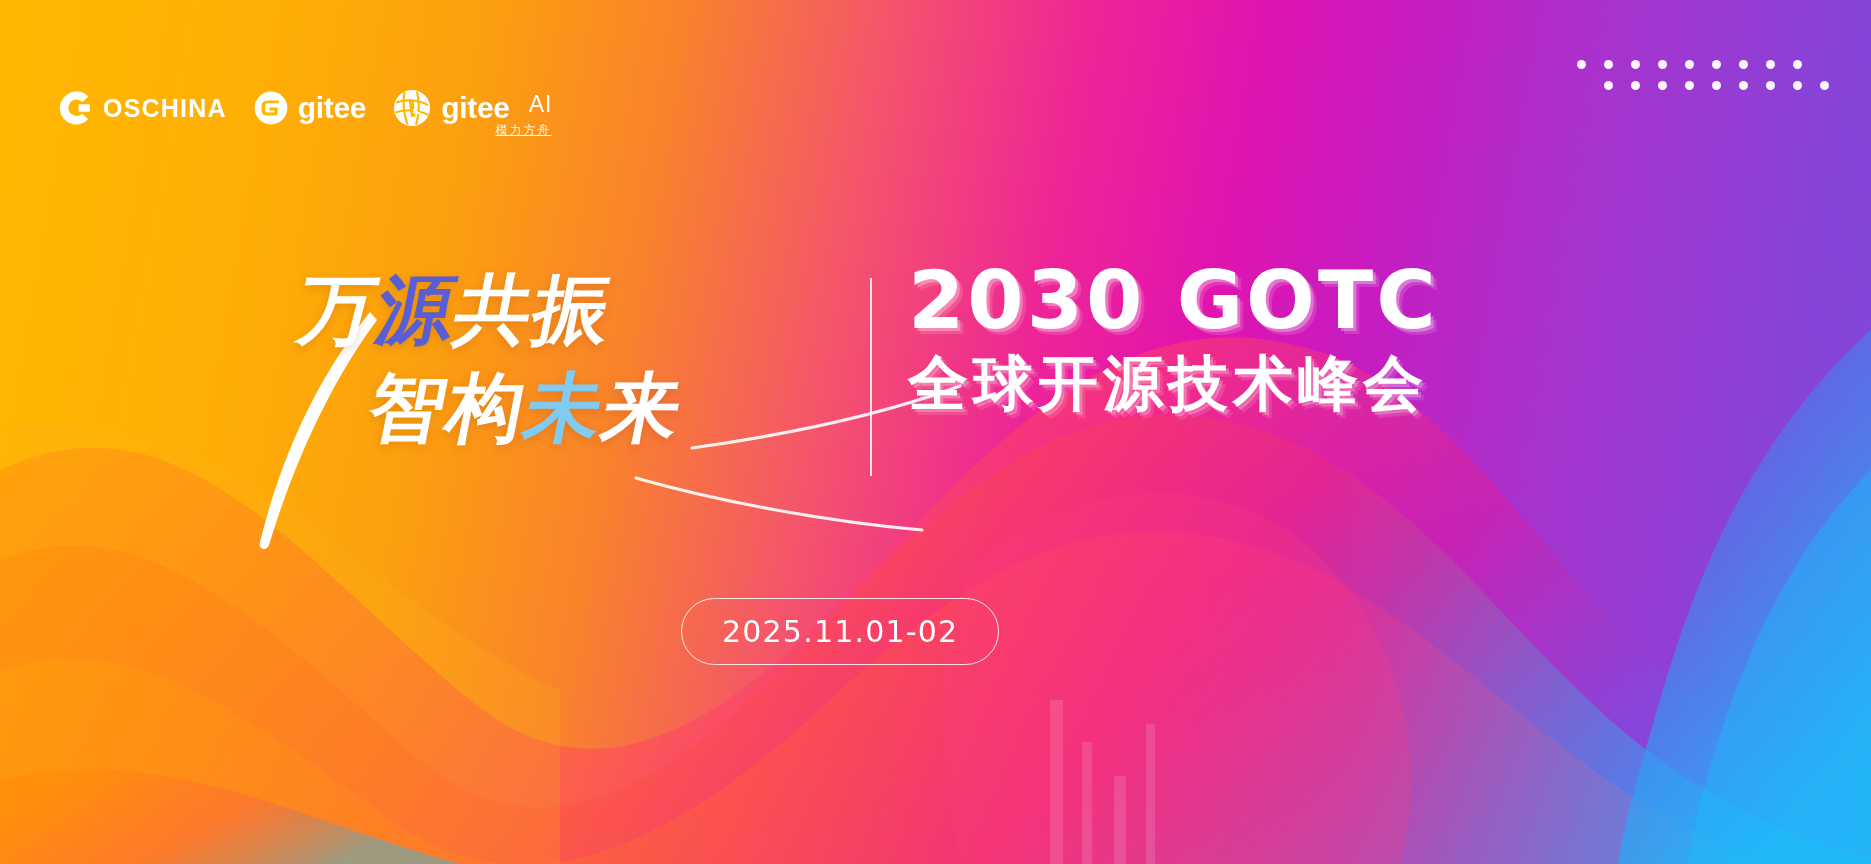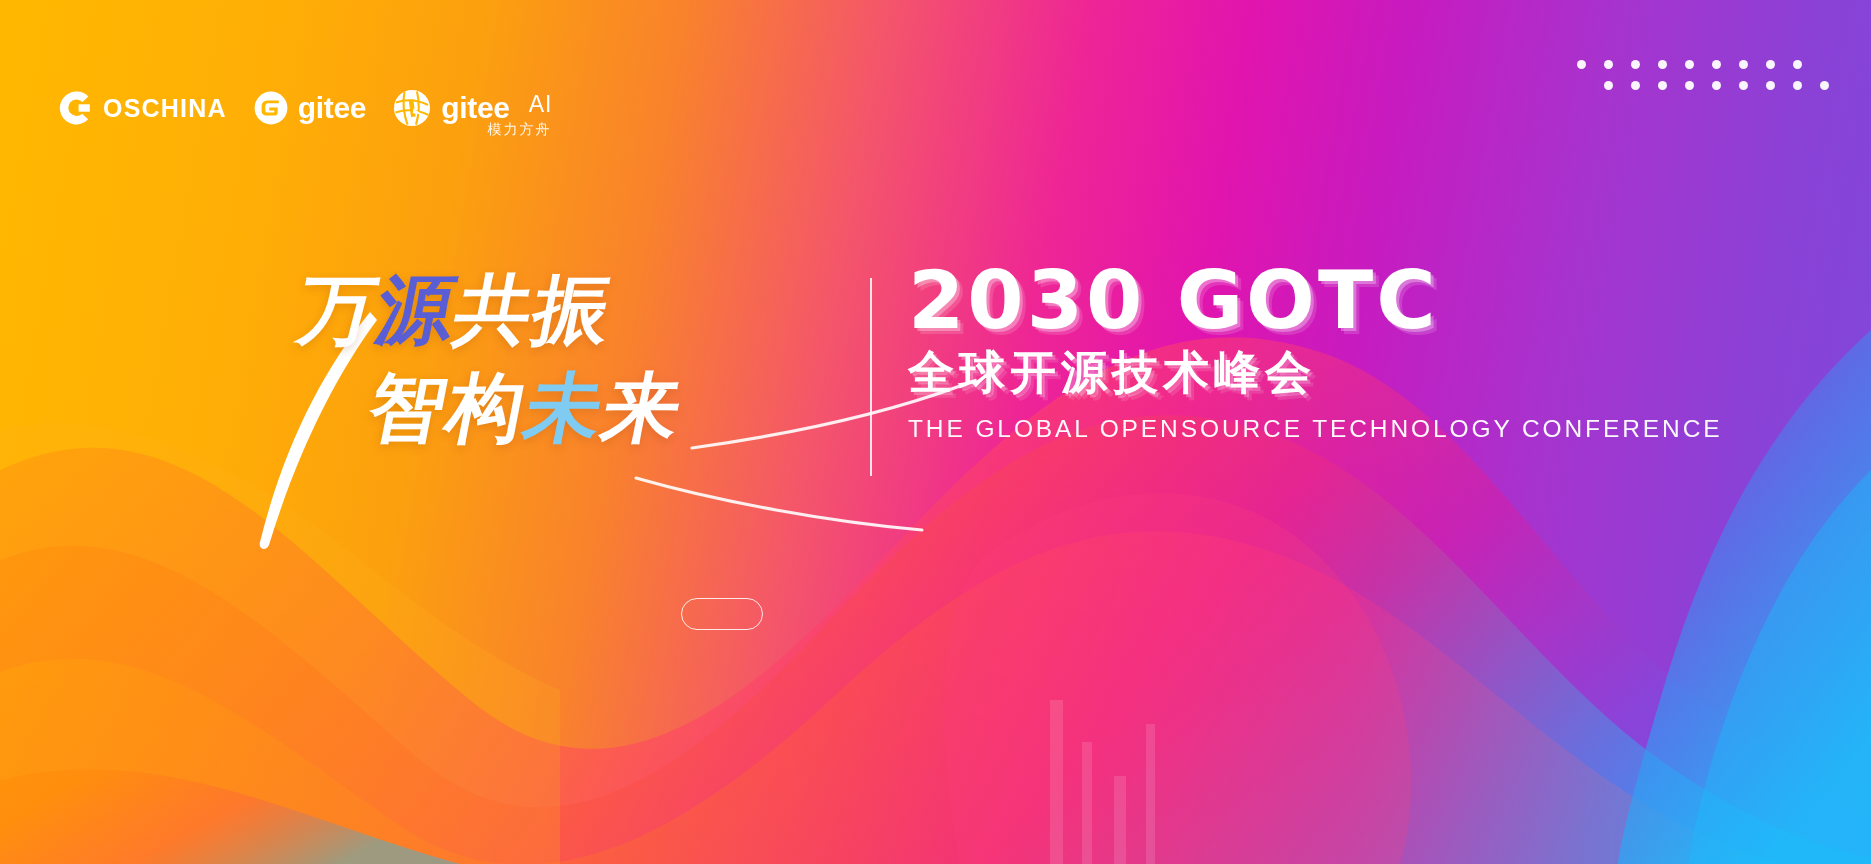--- a/index.html
+++ b/index.html
@@ -51,22 +51,23 @@
   #logo-oschina .logo-word { font-size:25px; letter-spacing:1.2px; }
   #logo-gitee .logo-word { font-size:30px; letter-spacing:-.3px; }
   #logo-gitee-ai { position:relative; }
   #logo-gitee-ai .logo-word { font-size:30px; letter-spacing:-.3px; }
   .ai-mark {
     color:#fff; font-size:23px; font-weight:400; letter-spacing:1px;
     margin-left:10px; align-self:flex-start; padding-top:3px;
   }
   .ai-sub {
     position:absolute; right:1px; bottom:-11px;
-    font-size:14px; color:#fff; letter-spacing:2px; opacity:.92;
-    white-space:nowrap;
+    font-size:12px; color:#fff; letter-spacing:2px; opacity:.92;
+    white-space:nowrap;
+    text-decoration:underline;
   }
 
   
   #slogan {
     position:absolute; left:300px; top:272px;
     width:560px; height:200px;
   }
   .slogan-line {
     font-family:"DejaVu Sans","Liberation Sans",sans-serif;
     font-weight:900;
@@ -107,23 +108,23 @@
     line-height:.96;
     letter-spacing:3px;
     color:#FFFFFF;
     white-space:nowrap;
     text-shadow:
        3px 3px 0 rgba(255,255,255,.30),
        6px 6px 0 rgba(255,255,255,.14);
   }
 
   #conf-cn {
-    font-family:Liberation Mono, monospace;
+    font-family:Liberation Serif, serif;
     font-weight:900;
-    font-size:46px;
+    font-size:60px;
     line-height:1.08;
     letter-spacing:5px;
     color:#FFFFFF;
     white-space:nowrap;
     margin-top:12px;
     text-shadow:
        3px 3px 0 rgba(255,255,255,.26),
        6px 6px 0 rgba(255,255,255,.12);
   }
 
@@ -311,19 +312,19 @@
     <div class="slogan-line" id="slogan-line-2">
       <span>智构</span><span class="hl-cyan">未</span><span>来</span>
     </div>
   </div>
 
   <div id="divider"></div>
 
   <div id="event-title">
     <div id="gotc-line">2030 GOTC</div>
     <div id="conf-cn">全球开源技术峰会</div>
-    <div id="conf-en">THE GLOBAL OPENSOURCE TECHNOLOGY CONFERENCE</div>
   </div>
 
   <div id="date-pill">
+    <span class="pill-date">2025.11.01-02</span>
   </div>
 
 </div>
 
 </body></html>

